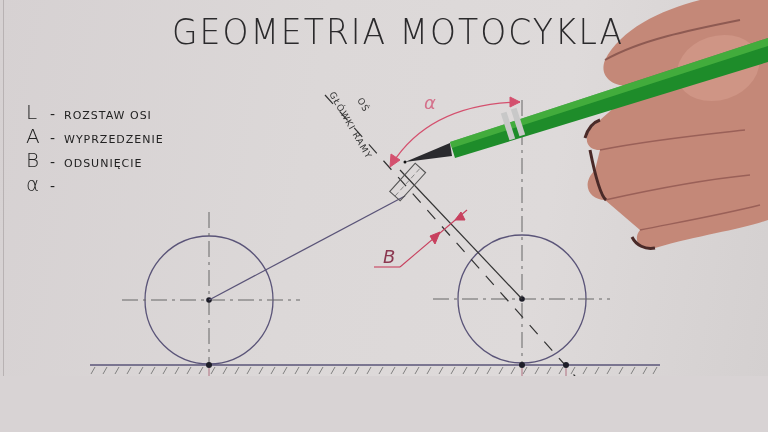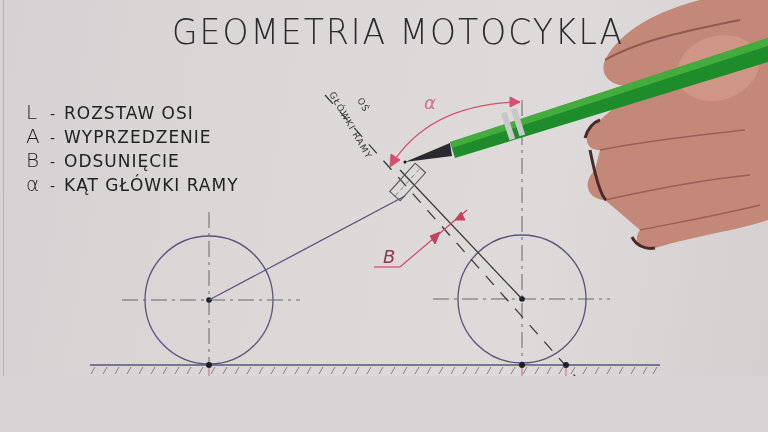--- a/index.html
+++ b/index.html
@@ -11,21 +11,21 @@
     .stage { position: relative; width: 768px; height: 376px; overflow: hidden;
       background: linear-gradient(100deg, #d6d1d2 0%, #dcd8d8 40%, #dedada 70%, #d4d0d0 100%); }
     .paper-edge { position: absolute; left: 3px; top: 0; width: 1px; height: 432px; background: #b8b2b3; }
     svg { position: absolute; left: 0; top: 0; }
     .title { position: absolute; left: 172px; top: 12px; font-size: 33px; letter-spacing: 2px;
       color: #2b2a2c; font-weight: 300; font-family: "DejaVu Sans", sans-serif; transform: scaleY(1.05); }
     .legend { position: absolute; left: 26px; top: 100px; color: #222; }
     .legend-row { display: flex; align-items: baseline; height: 24px; }
     .legend-key { font-size: 20px; width: 24px; font-weight: 300; }
     .legend-dash { font-size: 14px; width: 14px; }
-    .legend-text { font-size: 17px; letter-spacing: 1px; }
+    .legend-text { font-size: 11px; letter-spacing: 1px; }
     .lbl { position: absolute; font-style: italic; color: #8b3850; }
     .axis-lbl { position: absolute; font-size: 9px; color: #333; letter-spacing: 1px;
       transform-origin: left top; }
   </style>
 </head>
 <body>
 
 <div class="stage">
   <div class="paper-edge"></div>
 
@@ -178,21 +178,20 @@
       <span class="legend-text">WYPRZEDZENIE</span>
     </div>
     <div class="legend-row">
       <span class="legend-key">B</span>
       <span class="legend-dash">-</span>
       <span class="legend-text">ODSUNIĘCIE</span>
     </div>
     <div class="legend-row">
       <span class="legend-key">α</span>
       <span class="legend-dash">-</span>
-      <span class="legend-text">KĄT GŁÓWKI RAMY</span>
     </div>
   </div>
 
   <div class="axis-lbl" style="left:364px; top:96px; transform: rotate(60deg);">OŚ</div>
   <div class="axis-lbl" style="left:336px; top:90px; transform: rotate(60deg);">GŁÓWKI RAMY</div>
 
   <div class="lbl" style="left:360px; top:378px; font-size:26px; font-weight:300;">L</div>
   <div class="lbl" style="left:537px; top:386px; font-size:15px;">A</div>
   <div class="lbl" style="left:383px; top:246px; font-size:18px;">B</div>
   <div class="lbl" style="left:424px; top:92px; font-size:18px; color:#d4708a;">α</div>

